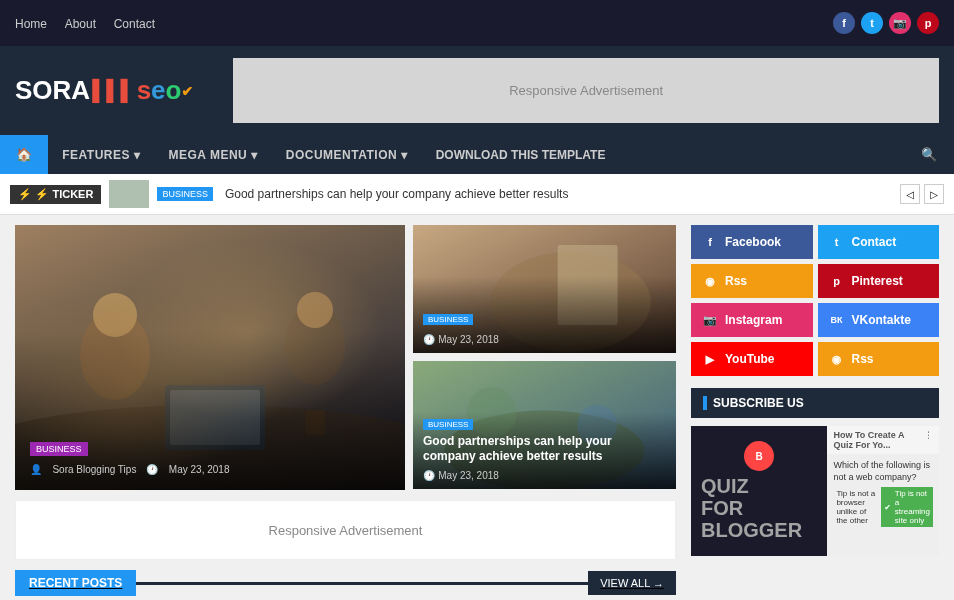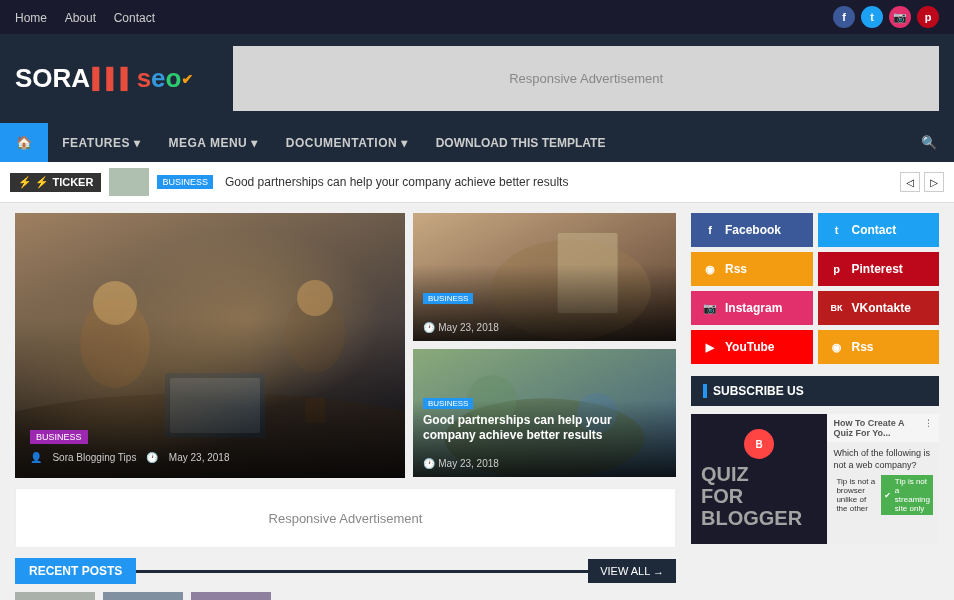--- a/index.html
+++ b/index.html
@@ -1,21 +1,21 @@
 <!DOCTYPE html>
 <html><head>
   <meta charset="utf-8">
   <style>
     * { margin: 0; padding: 0; box-sizing: border-box; }
     body { font-family: Arial, sans-serif; font-size: 13px; background: #f0f0f0; width: 954px; overflow-x: hidden; }
 
     
     .top-bar {
       background: #1a1a2e;
-      padding: 6px 15px;
+      padding: 12px 15px;
       display: flex;
       justify-content: space-between;
       align-items: center;
     }
     .top-nav a {
       color: #ccc;
       text-decoration: none;
       margin-right: 14px;
       font-size: 12px;
     }
@@ -282,21 +282,21 @@
       color: white;
     }
     .small-card-title {
       font-size: 12px;
       font-weight: bold;
       line-height: 1.3;
     }
     .small-card-meta {
       font-size: 10px;
       color: #ccc;
-      margin-top: 14px;
+      margin-top: 5px;
     }
     .business-badge-sm {
       background: #2196F3;
       color: white;
       font-size: 8px;
       padding: 1px 5px;
       margin-bottom: 4px;
       display: inline-block;
       text-transform: uppercase;
     }
@@ -313,20 +313,21 @@
       margin-bottom: 10px;
       border: 1px solid #eee;
     }
 
     
     .recent-posts-header {
       display: flex;
       align-items: center;
       justify-content: space-between;
       margin-bottom: 0;
+      text-decoration: underline;
     }
     .recent-posts-title {
       background: #2196F3;
       color: white;
       padding: 6px 14px;
       font-size: 12px;
       font-weight: bold;
       text-transform: uppercase;
     }
     .view-all-btn {
@@ -380,21 +381,21 @@
       color: white;
       font-size: 12px;
       font-weight: bold;
       cursor: pointer;
     }
     .fb-btn { background: #3b5998; }
     .tw-btn { background: #1da1f2; }
     .rss-btn { background: #f39c12; }
     .pi-btn { background: #bd081c; }
     .ig-btn { background: #e1306c; }
-    .vk-btn { background: #b91c1c; }
+    .vk-btn { background: #3b82f6; }
     .yt-btn { background: #ff0000; }
     .rss2-btn { background: #f39c12; }
     .social-icon {
       width: 18px;
       height: 18px;
       display: flex;
       align-items: center;
       justify-content: center;
       font-size: 11px;
     }

